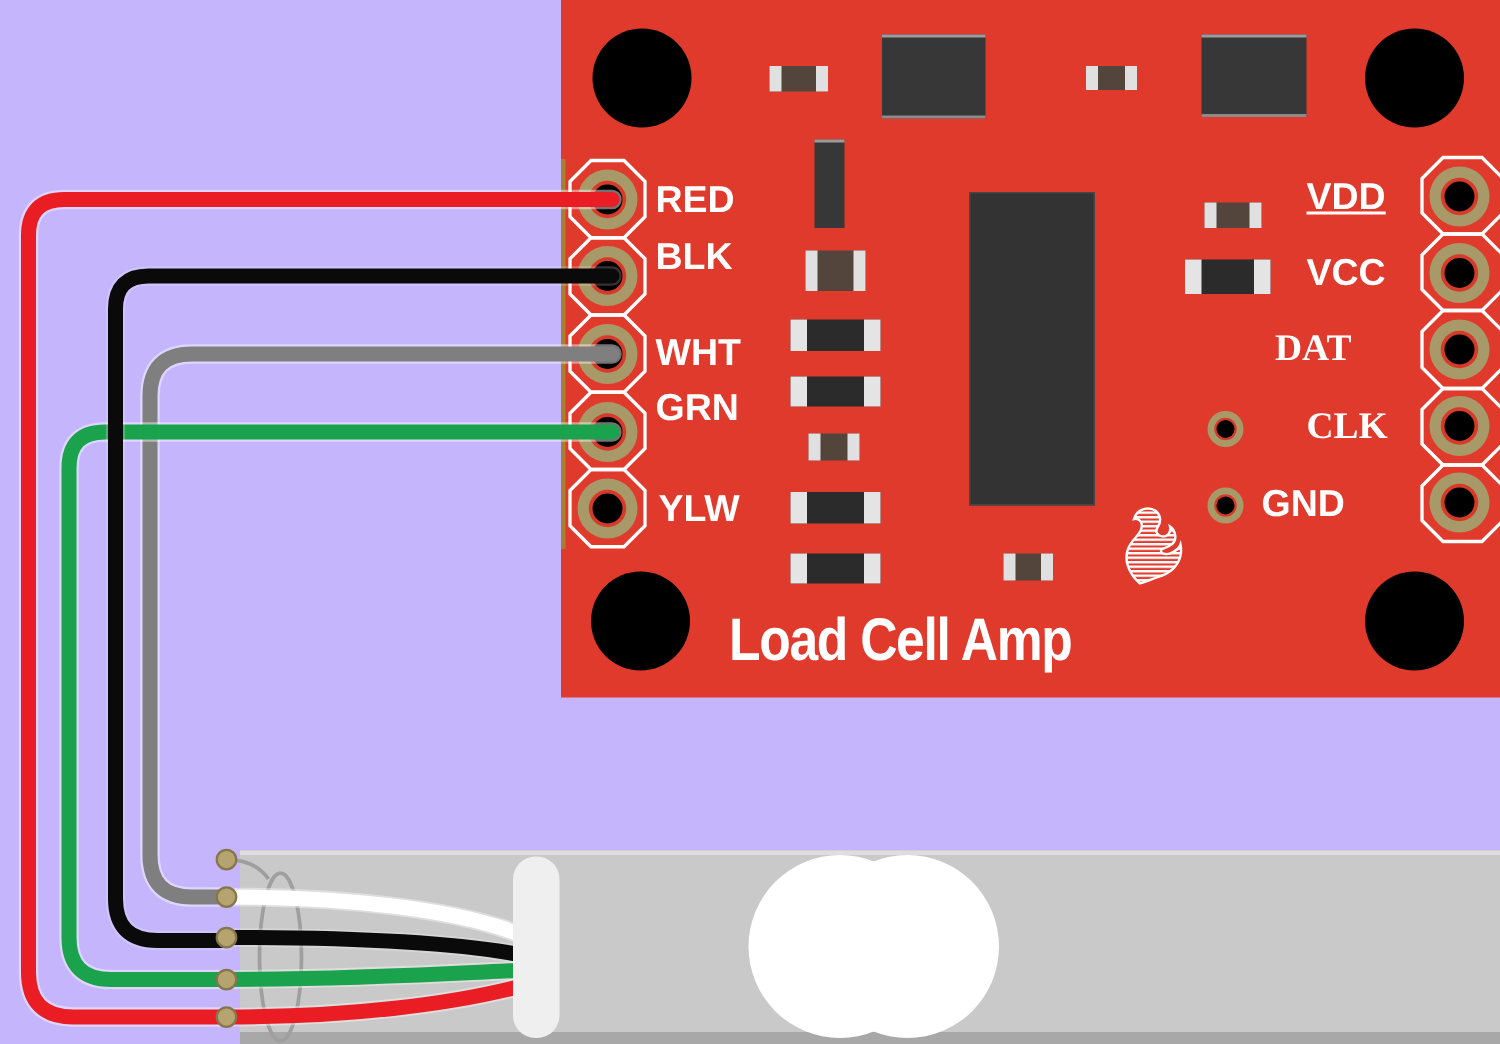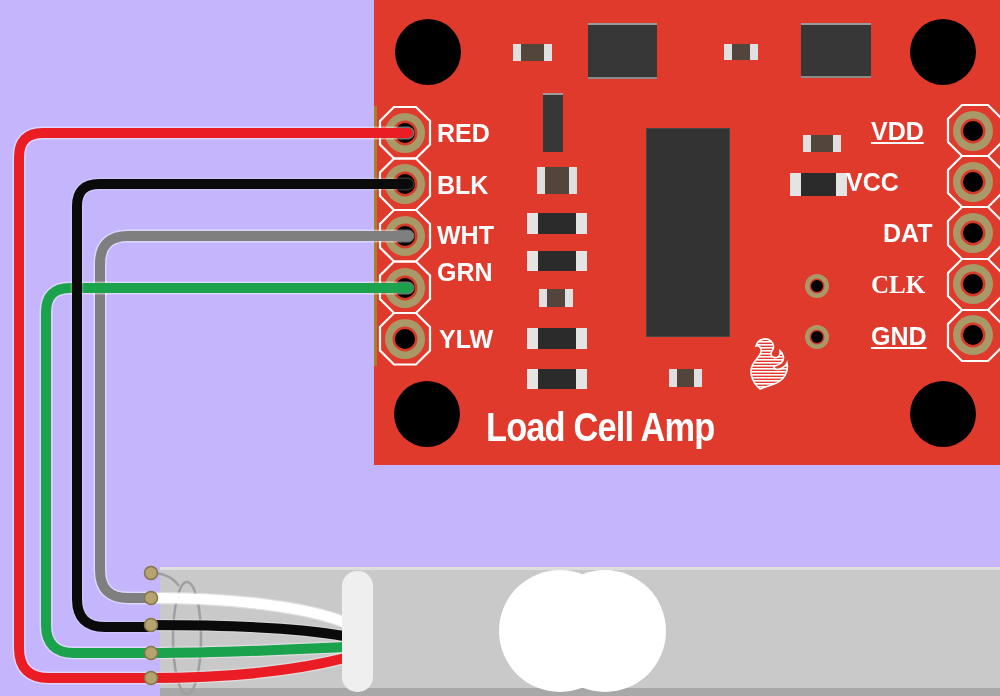--- a/index.html
+++ b/index.html
@@ -80,30 +80,30 @@
     <div class="smd" style="left:429px;top:135px;width:38px;height:17px;">
         <i class="cap l"></i>
         <i class="cap r"></i>
       </div>
     <div class="smd res" style="left:416px;top:173px;width:57px;height:23px;">
         <i class="cap l"></i>
         <i class="cap r"></i>
       </div>
 
     <div class="pinlabel" style="left:63px;top:120px;">RED</div>
-    <div class="pinlabel" style="left:63px;top:172px;">BLK</div>
+    <div class="pinlabel" style="left:63px;top:158px;">BLK</div>
     <div class="pinlabel" style="left:63px;top:222px;">WHT</div>
     <div class="pinlabel" style="left:63px;top:259px;">GRN</div>
     <div class="pinlabel" style="left:65px;top:326px;">YLW</div>
 
     <div class="pinlabel" style="left:497px;top:118px;text-decoration:underline;">VDD</div>
-    <div class="pinlabel" style="left:472px;top:169px;">VCC</div>
-    <div class="pinlabel" style="left:509px;top:220px;">DAT</div>
+    <div class="pinlabel" style="left:497px;top:169px;">VCC</div>
+    <div class="pinlabel" style="left:476px;top:220px;font-family:Liberation Serif, serif;">DAT</div>
     <div class="pinlabel" style="left:497px;top:272px;font-family:Liberation Serif, serif;">CLK</div>
-    <div class="pinlabel" style="left:497px;top:323px;text-decoration:underline;">GND</div>
+    <div class="pinlabel" style="left:467px;top:323px;">GND</div>
 
     <div class="title" style="left:112px;top:405px;">Load Cell Amp</div>
   </div>
 
   <svg class="overlay" width="1000" height="696" viewBox="0 0 1000 696">
 
     <defs>
       <pattern id="hatch" width="4" height="3" patternUnits="userSpaceOnUse">
         <rect y="0" width="4" height="1.6" fill="#ffffff"></rect>
       </pattern>

